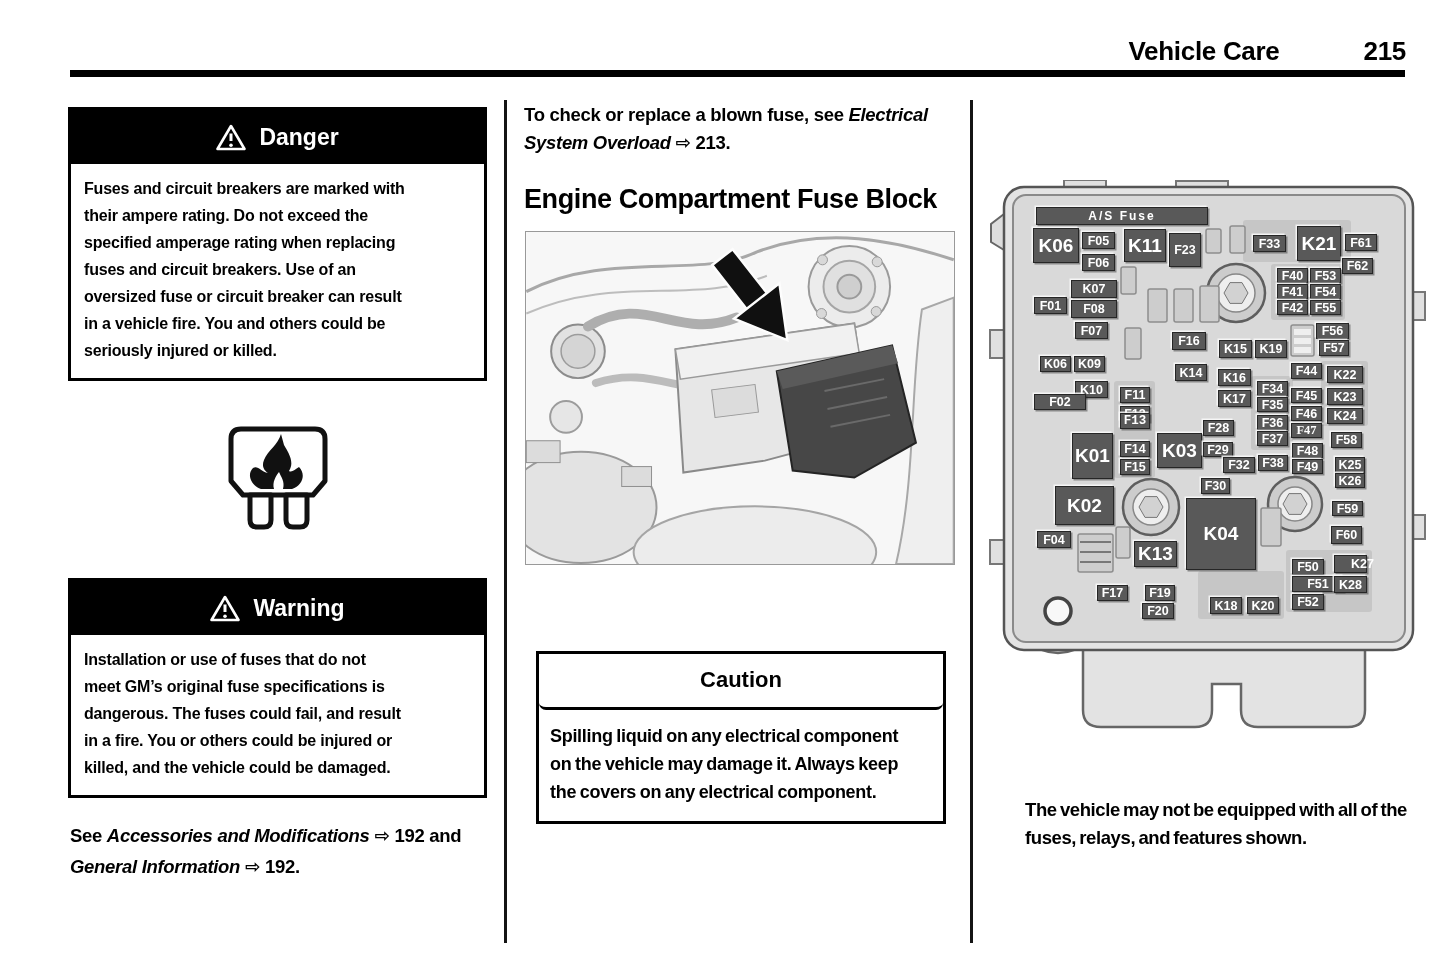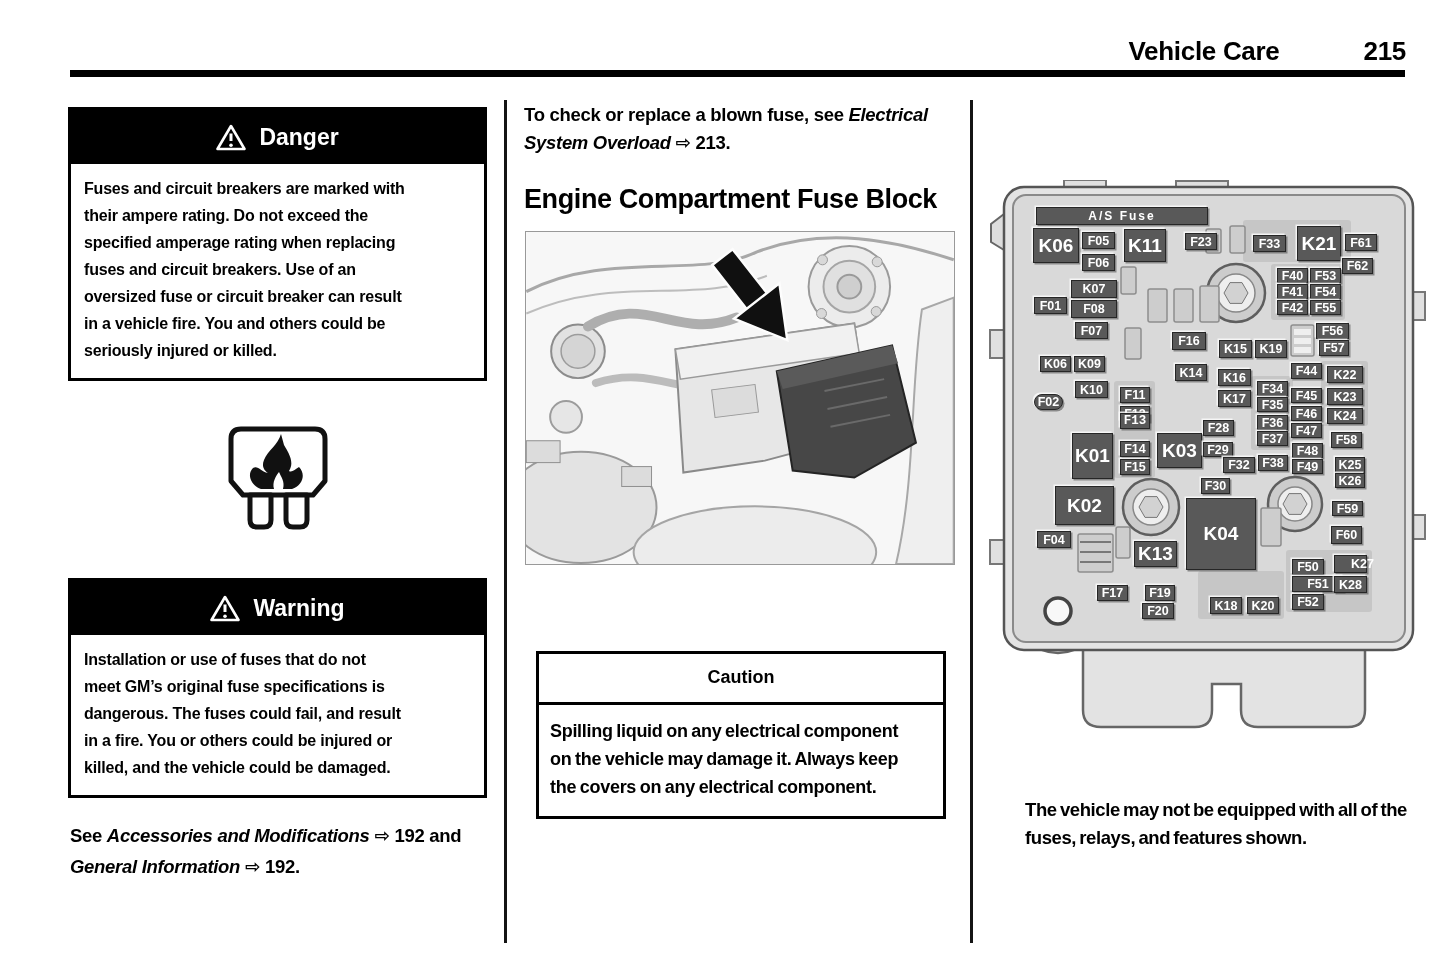--- a/index.html
+++ b/index.html
@@ -15,21 +15,21 @@
   
   .safety-box{position:absolute;left:68px;width:419px;border:3px solid #000;background:#fff;box-sizing:border-box;}
   .safety-box .hd{background:#000;color:#fff;display:flex;align-items:center;justify-content:center;
                   gap:13px;font-size:23px;font-weight:bold;height:54px;}
   .safety-box .bd{padding:11px 13px 14px;font-size:16px;font-weight:bold;line-height:27px;
                   letter-spacing:-0.2px;white-space:pre-line;}
   .tri{display:block;}
 
   
   .caution-box{position:absolute;left:536px;top:651px;width:410px;border:3px solid #000;background:#fff;box-sizing:border-box;}
-  .caution-box .hd{font-size:18px;font-weight:bold;text-align:center;padding:13px 0 14px;border-bottom:3px solid #000;}
+  .caution-box .hd{font-size:22px;font-weight:bold;text-align:center;padding:13px 0 14px;border-bottom:3px solid #000;border-radius:7px;}
   .caution-box .bd{padding:12px 11px 15px;font-size:18px;font-weight:bold;line-height:28px;
                    letter-spacing:-0.3px;word-spacing:-1px;white-space:pre-line;}
 
   
   .para{position:absolute;font-size:18.5px;font-weight:bold;line-height:28px;letter-spacing:-0.3px;}
   .intro{left:524px;top:101px;width:440px;}
   .see-also{left:70px;top:820px;width:436px;line-height:31px;}
   .remove-note{left:524px;top:582px;width:442px;letter-spacing:-0.5px;word-spacing:-2px;white-space:pre-line;}
   .footnote{left:1025px;top:796px;width:430px;letter-spacing:-0.4px;word-spacing:-1.5px;white-space:pre-line;}
   .ref{font-style:italic;}
@@ -219,21 +219,21 @@
         <line x1="92" y1="372" x2="123" y2="372"></line>
         <line x1="92" y1="382" x2="123" y2="382"></line>
       </g>
     </svg>
     <div class="fl-layer">
         <div class="fl bar" style="left: 48px; top: 27px; width: 172px; height: 18px;">A/S Fuse</div>
         <div class="fl lg" style="left: 45px; top: 48px; width: 46px; height: 35px;">K06</div>
         <div class="fl sm" style="left: 94px; top: 52px; width: 33px; height: 17px;">F05</div>
         <div class="fl sm" style="left: 94px; top: 74px; width: 33px; height: 17px;">F06</div>
         <div class="fl lg" style="left: 136px; top: 49px; width: 42px; height: 33px;">K11</div>
-        <div class="fl sm" style="left: 197px; top: 53px; width: 32px; height: 17px;">F23</div>
+        <div class="fl sm" style="left: 181px; top: 53px; width: 32px; height: 34px;">F23</div>
         <div class="fl sm" style="left: 265px; top: 55px; width: 33px; height: 17px;">F33</div>
         <div class="fl lg" style="left: 309px; top: 46px; width: 44px; height: 35px;">K21</div>
         <div class="fl sm" style="left: 357px; top: 54px; width: 32px; height: 17px;">F61</div>
         <div class="fl sm" style="left: 354px; top: 78px; width: 31px; height: 16px;">F62</div>
         <div class="fl sm" style="left: 83px; top: 100px; width: 46px; height: 18px;">K07</div>
         <div class="fl sm" style="left: 46px; top: 117px; width: 33px; height: 17px;">F01</div>
         <div class="fl sm" style="left: 83px; top: 120px; width: 46px; height: 18px;">F08</div>
         <div class="fl sm" style="left: 87px; top: 142px; width: 33px; height: 17px;">F07</div>
         <div class="fl sm" style="left: 289px; top: 88px; width: 31px; height: 15px;">F40</div>
         <div class="fl sm" style="left: 322px; top: 88px; width: 31px; height: 15px;">F53</div>
@@ -246,34 +246,34 @@
         <div class="fl sm" style="left: 267px; top: 160px; width: 32px; height: 18px;">K19</div>
         <div class="fl sm" style="left: 328px; top: 143px; width: 33px; height: 16px;">F56</div>
         <div class="fl sm" style="left: 331px; top: 160px; width: 30px; height: 16px;">F57</div>
         <div class="fl sm" style="left: 52px; top: 176px; width: 31px; height: 16px;">K06</div>
         <div class="fl sm" style="left: 86px; top: 176px; width: 31px; height: 16px;">K09</div>
         <div class="fl sm" style="left: 187px; top: 184px; width: 32px; height: 17px;">K14</div>
         <div class="fl sm" style="left: 230px; top: 189px; width: 33px; height: 17px;">K16</div>
         <div class="fl sm" style="left: 303px; top: 183px; width: 31px; height: 16px;">F44</div>
         <div class="fl sm" style="left: 339px; top: 186px; width: 36px; height: 17px;">K22</div>
         <div class="fl sm" style="left: 87px; top: 201px; width: 33px; height: 17px;">K10</div>
-        <div class="fl sm" style="left: 46px; top: 214px; width: 29px; height: 16px; border-radius: 8px;">F02</div>
+        <div class="fl sm" style="left: 46px; top: 214px; width: 52px; height: 16px;">F02</div>
         <div class="fl sm" style="left: 230px; top: 210px; width: 33px; height: 17px;">K17</div>
         <div class="fl sm" style="left: 269px; top: 201px; width: 31px; height: 15px;">F34</div>
         <div class="fl sm" style="left: 303px; top: 208px; width: 31px; height: 15px;">F45</div>
         <div class="fl sm" style="left: 339px; top: 208px; width: 36px; height: 17px;">K23</div>
         <div class="fl sm" style="left: 132px; top: 207px; width: 30px; height: 16px;">F11</div>
         <div class="fl sm" style="left: 269px; top: 217px; width: 31px; height: 15px;">F35</div>
         <div class="fl sm" style="left: 132px; top: 226px; width: 30px; height: 16px;">F12</div>
         <div class="fl sm" style="left: 303px; top: 226px; width: 31px; height: 15px;">F46</div>
         <div class="fl sm" style="left: 339px; top: 228px; width: 36px; height: 16px;">K24</div>
         <div class="fl sm" style="left: 269px; top: 235px; width: 31px; height: 15px;">F36</div>
         <div class="fl sm" style="left: 132px; top: 233px; width: 30px; height: 16px; font-family: Liberation Mono, monospace;">F13</div>
         <div class="fl sm" style="left: 215px; top: 240px; width: 31px; height: 16px;">F28</div>
-        <div class="fl sm" style="left: 303px; top: 243px; width: 31px; height: 15px;">F47</div>
+        <div class="fl sm" style="left: 303px; top: 243px; width: 31px; height: 15px; font-family: Liberation Serif, serif;">F47</div>
         <div class="fl sm" style="left: 269px; top: 251px; width: 31px; height: 15px;">F37</div>
         <div class="fl lg" style="left: 84px; top: 253px; width: 41px; height: 46px;">K01</div>
         <div class="fl sm" style="left: 132px; top: 261px; width: 30px; height: 16px;">F14</div>
         <div class="fl lg" style="left: 169px; top: 253px; width: 45px; height: 35px;">K03</div>
         <div class="fl sm" style="left: 215px; top: 262px; width: 30px; height: 15px;">F29</div>
         <div class="fl sm" style="left: 132px; top: 279px; width: 30px; height: 16px;">F15</div>
         <div class="fl sm" style="left: 235px; top: 277px; width: 32px; height: 16px;">F32</div>
         <div class="fl sm" style="left: 270px; top: 275px; width: 30px; height: 16px;">F38</div>
         <div class="fl sm" style="left: 304px; top: 263px; width: 31px; height: 15px;">F48</div>
         <div class="fl sm" style="left: 304px; top: 279px; width: 31px; height: 15px;">F49</div>

